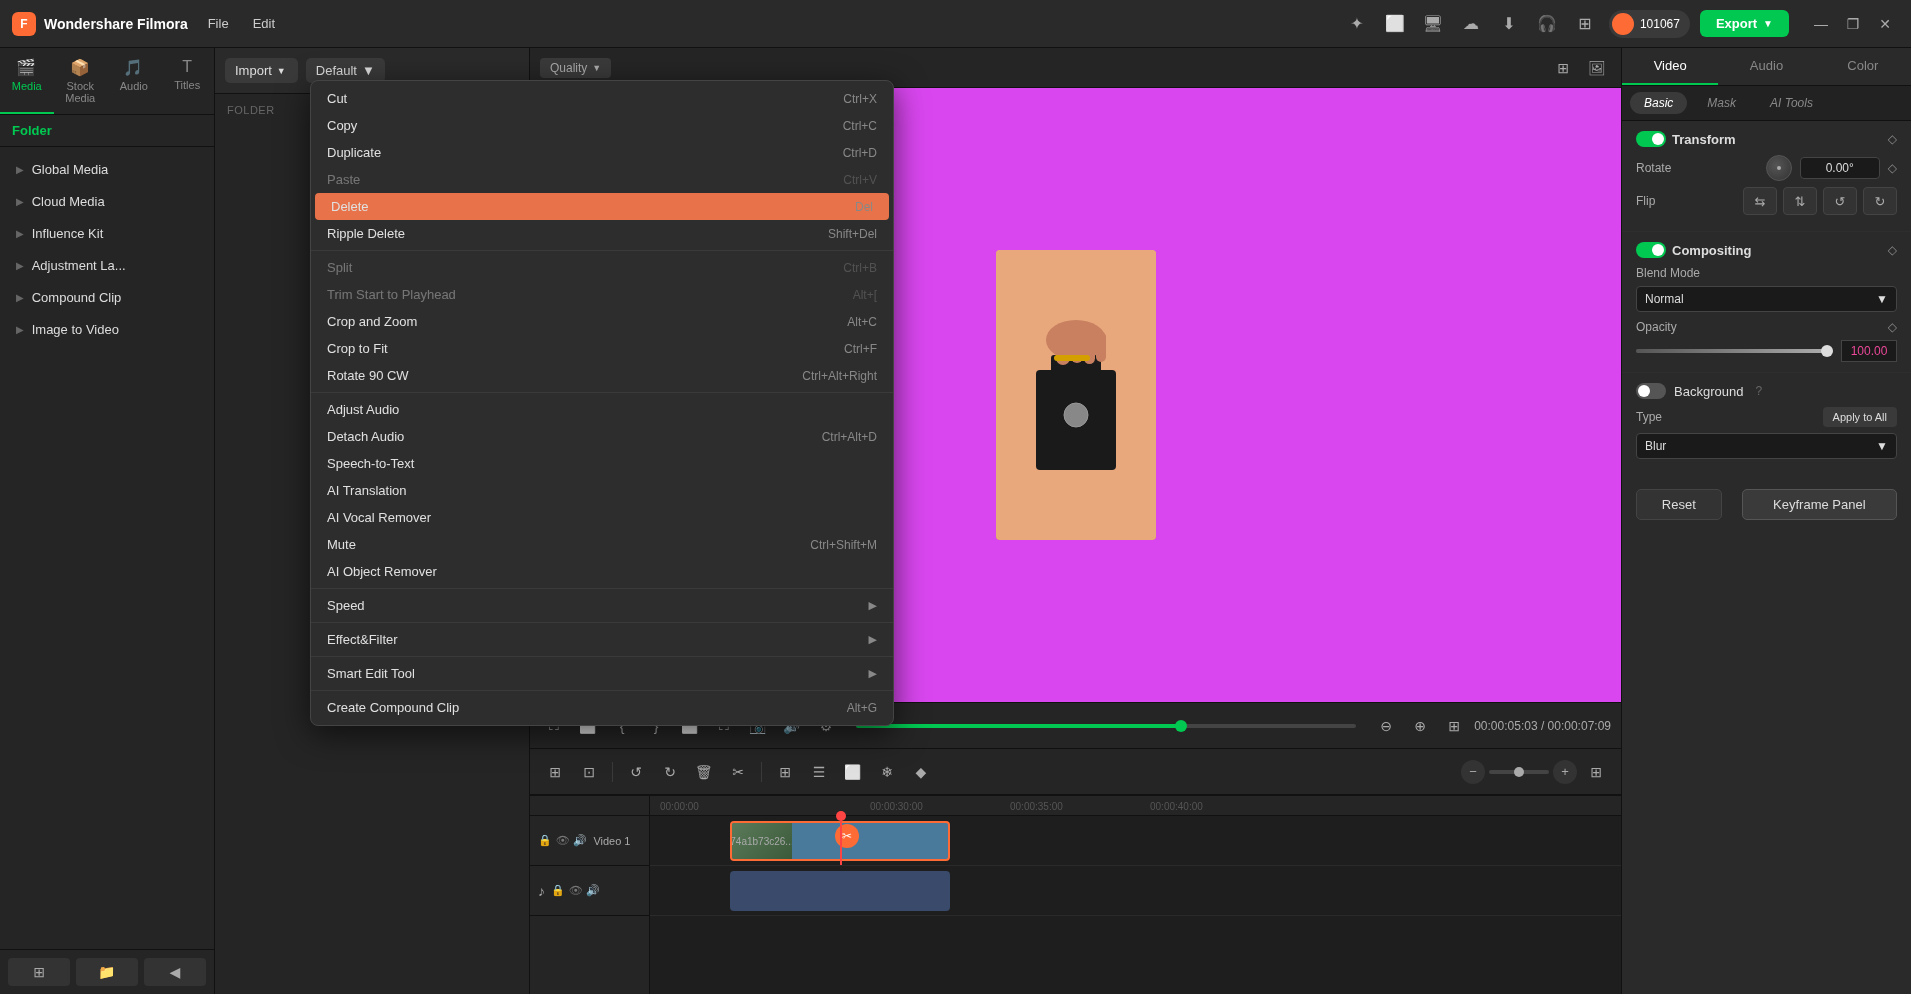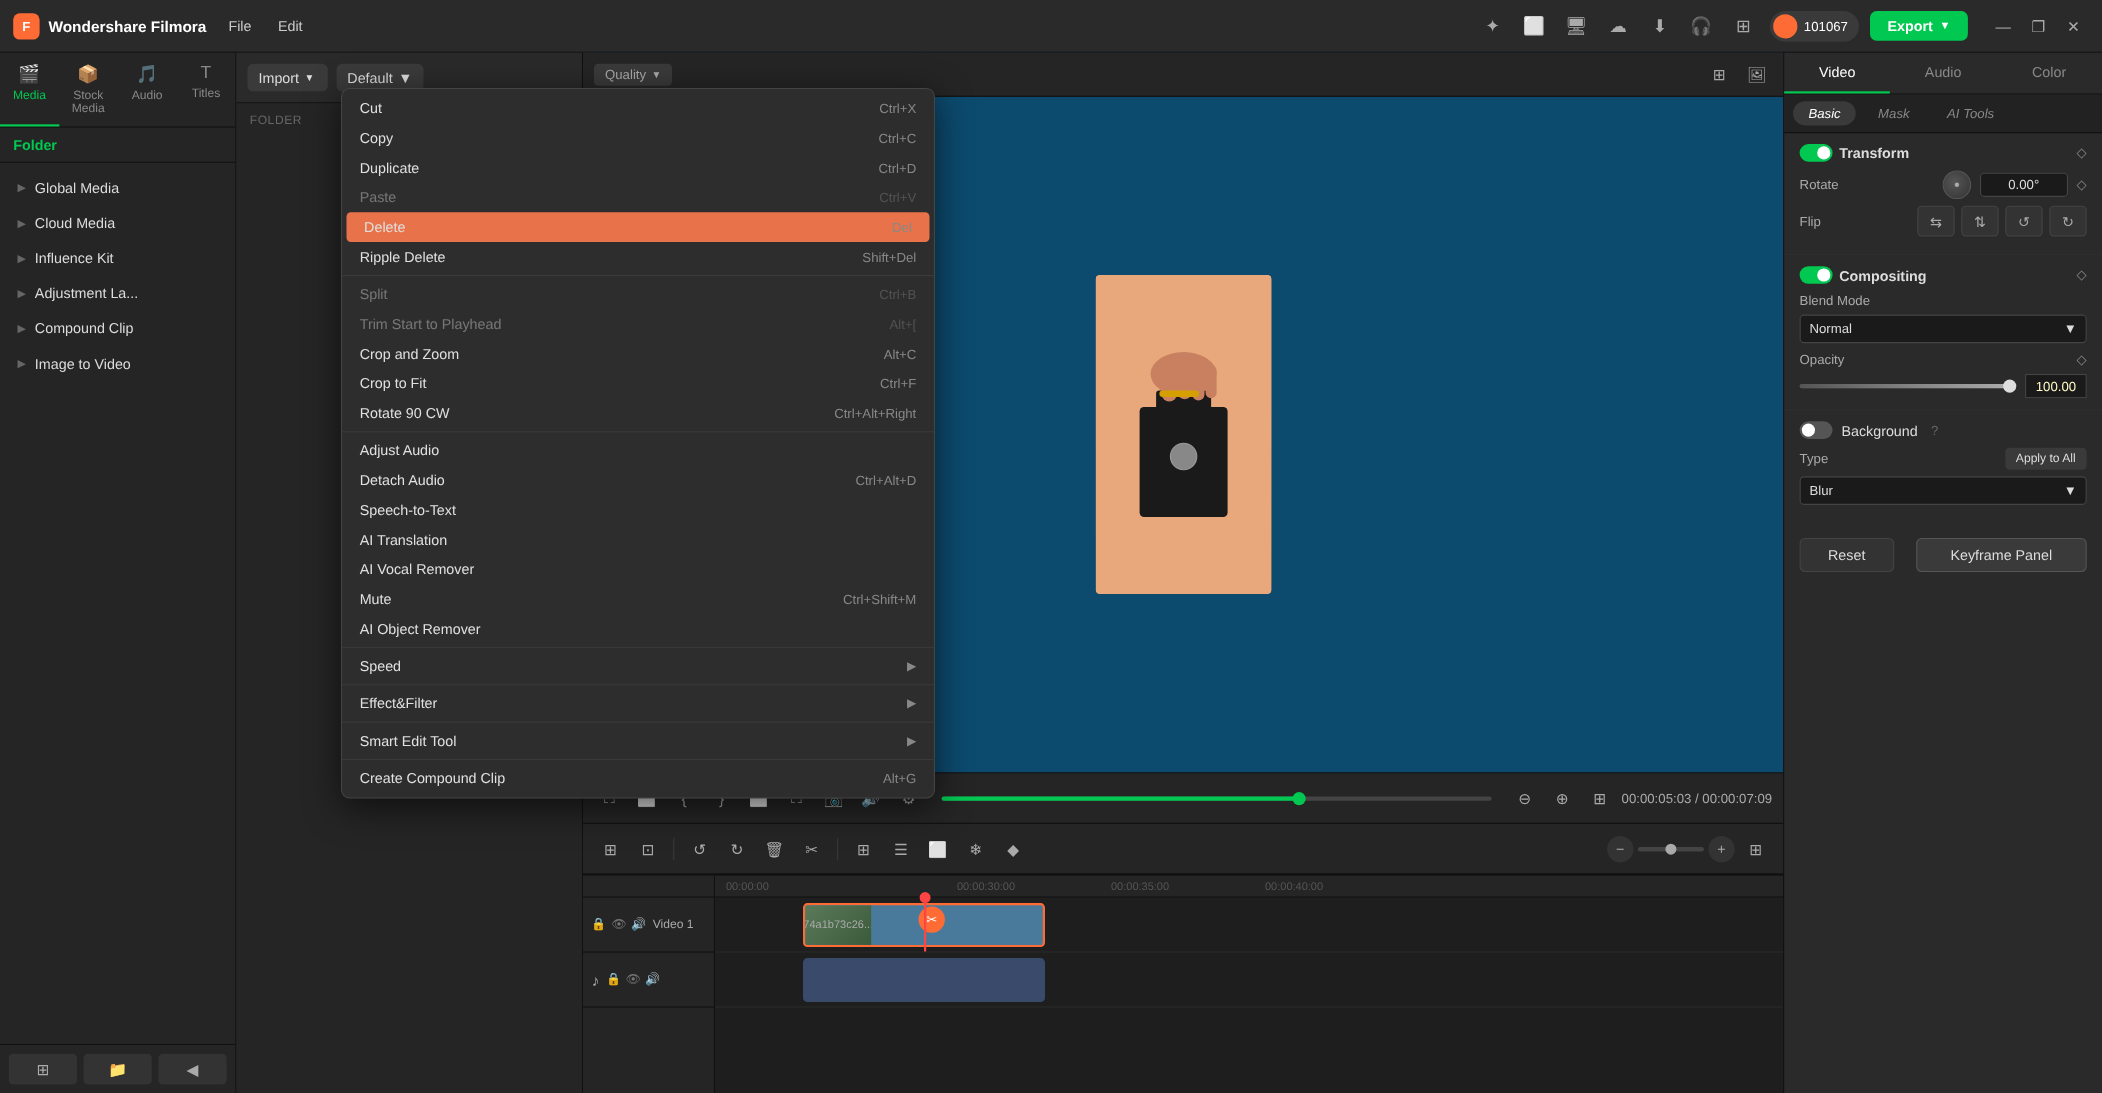--- a/index.html
+++ b/index.html
@@ -46,21 +46,21 @@
 
     
     .media-content { flex: 1; background: #252525; display: flex; flex-direction: column; align-items: center; justify-content: center; position: relative; }
     .folder-label-big { font-size: 11px; color: #666; text-transform: uppercase; position: absolute; top: 10px; left: 12px; letter-spacing: 0.5px; }
     .import-area { display: flex; flex-direction: column; align-items: center; gap: 10px; }
     .import-circle { width: 56px; height: 56px; border-radius: 50%; border: 2px dashed #444; display: flex; align-items: center; justify-content: center; font-size: 24px; color: #555; cursor: pointer; }
     .import-text { color: #666; font-size: 13px; }
 
     
     .middle { display: flex; flex-direction: column; flex: 1; min-width: 0; }
-    .preview-area { flex: 1; background: #0c4a6e; display: flex; align-items: center; justify-content: center; position: relative; min-height: 0; }
+    .preview-area { flex: 1; background: #d946ef; display: flex; align-items: center; justify-content: center; position: relative; min-height: 0; }
     .preview-image { width: 160px; height: 290px; background: #e8a87c; border-radius: 4px; display: flex; align-items: flex-start; justify-content: center; overflow: hidden; position: relative; }
     .preview-image-content { width: 100%; height: 100%; background: linear-gradient(180deg, #e8a87c 40%, #c17f4a 100%); display: flex; align-items: center; justify-content: center; }
 
     
     .preview-controls { background: #252525; border-top: 1px solid #111; height: 46px; display: flex; align-items: center; padding: 0 10px; gap: 6px; }
     .preview-time { font-size: 12px; color: #aaa; margin-left: auto; }
     .timebar { flex: 1; height: 4px; background: #444; border-radius: 2px; position: relative; margin: 0 10px; }
     .timebar-progress { width: 65%; height: 100%; background: #00c851; border-radius: 2px; }
     .timebar-thumb { width: 12px; height: 12px; border-radius: 50%; background: #00c851; position: absolute; top: -4px; left: 65%; transform: translateX(-50%); }
     .ctrl-btn { width: 28px; height: 28px; display: flex; align-items: center; justify-content: center; color: #aaa; cursor: pointer; font-size: 14px; border-radius: 4px; }
@@ -111,33 +111,33 @@
     .rotate-control { display: flex; align-items: center; gap: 8px; }
     .rotate-wheel { width: 26px; height: 26px; border-radius: 50%; background: radial-gradient(circle at 40% 40%, #555, #333); border: 1px solid #555; display: flex; align-items: center; justify-content: center; cursor: pointer; }
     .rotate-value { background: #1a1a1a; border: 1px solid #444; border-radius: 4px; padding: 3px 8px; color: #ddd; font-size: 12px; width: 80px; text-align: center; }
     .flip-buttons { display: flex; gap: 6px; }
     .flip-btn { width: 34px; height: 28px; background: #333; border: 1px solid #444; border-radius: 4px; display: flex; align-items: center; justify-content: center; cursor: pointer; color: #aaa; font-size: 13px; }
     .blend-select { width: 100%; background: #1a1a1a; border: 1px solid #444; border-radius: 4px; padding: 5px 8px; color: #ddd; font-size: 12px; display: flex; align-items: center; justify-content: space-between; cursor: pointer; margin-top: 4px; }
     .opacity-slider-row { display: flex; align-items: center; gap: 8px; margin-top: 6px; }
     .slider-track { flex: 1; height: 4px; background: #444; border-radius: 2px; position: relative; }
     .slider-fill { height: 100%; background: linear-gradient(to right, #555, #aaa); border-radius: 2px; width: 95%; }
     .slider-thumb { width: 12px; height: 12px; border-radius: 50%; background: #ddd; position: absolute; top: -4px; right: 0; }
-    .opacity-value { background: #1a1a1a; border: 1px solid #444; border-radius: 0; padding: 3px 4px; color: #fef9c3; font-size: 12px; width: 56px; text-align: center; }
+    .opacity-value { background: #1a1a1a; border: 1px solid #444; border-radius: 0; padding: 3px 4px; color: #ec4899; font-size: 12px; width: 56px; text-align: center; }
     .bg-section { padding: 10px 14px; }
     .bg-header { display: flex; align-items: center; gap: 8px; margin-bottom: 8px; }
     .bg-type-row { display: flex; align-items: center; justify-content: space-between; margin-bottom: 6px; }
     .bg-type-label { font-size: 12px; color: #aaa; }
     .apply-all-btn { background: #3a3a3a; color: #ddd; border: none; border-radius: 4px; padding: 4px 10px; font-size: 11px; cursor: pointer; }
     .blur-select { flex: 1; background: #1a1a1a; border: 1px solid #444; border-radius: 4px; padding: 5px 8px; color: #ddd; font-size: 12px; display: flex; align-items: center; justify-content: space-between; cursor: pointer; }
     .panel-bottom { padding: 10px 14px; display: flex; gap: 20px; margin-top: auto; }
     .reset-btn { flex: 1; background: #333; border: 1px solid #444; color: #ddd; border-radius: 5px; padding: 7px; font-size: 13px; cursor: pointer; text-align: center; }
     .keyframe-btn { flex: 2; background: #3a3a3a; border: 1px solid #555; color: #ddd; border-radius: 5px; padding: 7px; font-size: 13px; cursor: pointer; text-align: center; }
 
     
-    .context-menu { position: fixed; top: 80px; left: 310px; width: 540px; background: #2d2d2d; border: 1px solid #444; border-radius: 8px; box-shadow: 0 8px 32px rgba(0,0,0,0.6); z-index: 1000; padding: 4px 0; }
+    .context-menu { position: fixed; top: 80px; left: 310px; width: 584px; background: #2d2d2d; border: 1px solid #444; border-radius: 8px; box-shadow: 0 8px 32px rgba(0,0,0,0.6); z-index: 1000; padding: 4px 0; }
     .ctx-item { display: flex; align-items: center; justify-content: space-between; padding: 6px 16px; cursor: pointer; border-radius: 4px; }
     .ctx-item.disabled { opacity: 0.4; cursor: default; }
     .ctx-item.highlighted { background: #e8734a; border-radius: 4px; margin: 0 4px; }
     .ctx-label { color: #e0e0e0; font-size: 13px; }
     .ctx-shortcut { color: #888; font-size: 12px; }
     .ctx-sep { height: 1px; background: #3a3a3a; margin: 3px 0; }
     .ctx-arrow { color: #888; font-size: 11px; }
 
     
     ::-webkit-scrollbar { width: 4px; }

